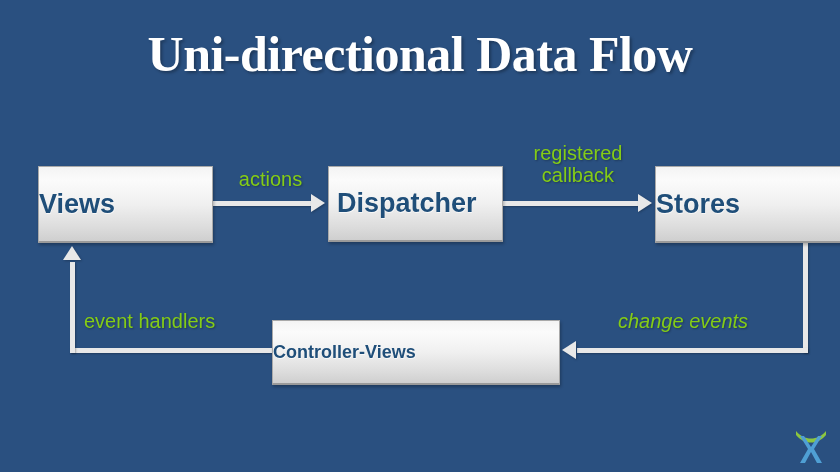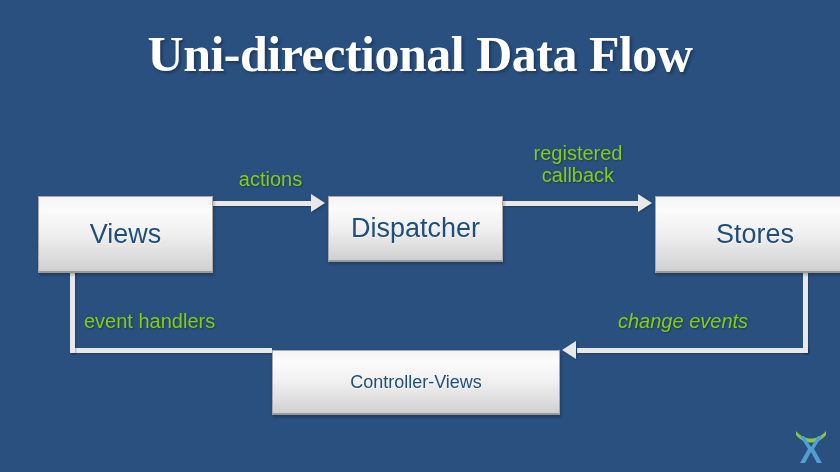--- a/index.html
+++ b/index.html
@@ -41,29 +41,28 @@
     background: linear-gradient(to bottom,
         #f4f4f4 0%,
         #fbfbfb 18%,
         #f0f0f0 50%,
         #dcdcdc 82%,
         #cfcfcf 100%);
     border: 1px solid #a9a9a9;
     border-bottom: 2px solid #9a9a9a;
     display: flex;
     align-items: center;
-    justify-content: center;
+    justify-content: flex-start;
     color: #1f4e79;
-    font-weight: normal;
+    font-weight: bold;
     text-shadow: 0.5px 0.5px 0 rgba(255,255,255,0.65);
     box-shadow: 1px 2px 3px rgba(0,0,0,0.28);
-    margin-top: 30px;
   }
   #node-views      { left: 38px;  top: 166px; width: 175px; height: 77px; font-size: 27px; }
-  #node-dispatcher { left: 328px; top: 166px; width: 175px; height: 66px; font-size: 27px; }
+  #node-dispatcher { left: 328px; top: 166px; width: 175px; height: 76px; font-size: 27px; padding-left: 8px; }
   #node-stores     { left: 655px; top: 166px; width: 200px; height: 77px; font-size: 27px; }
   #node-controller { left: 272px; top: 320px; width: 288px; height: 65px; font-size: 18px; }
 
   
   .line-h, .line-v {
     position: absolute;
     background: #e8e8e8;
     box-shadow: 1px 1px 2px rgba(0,0,0,0.25);
   }
   .line-h { height: 5px; }

